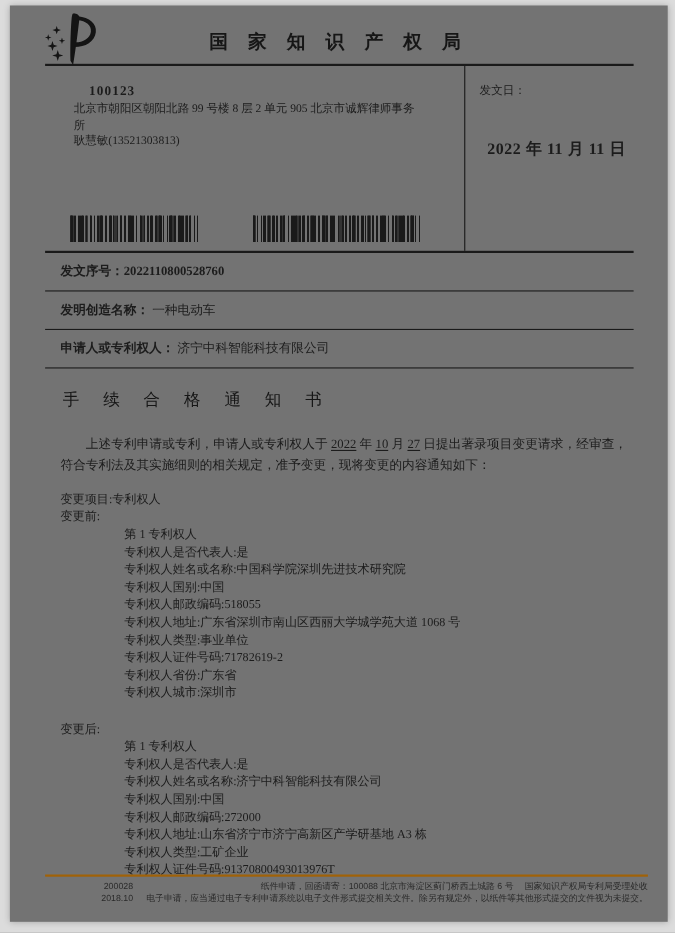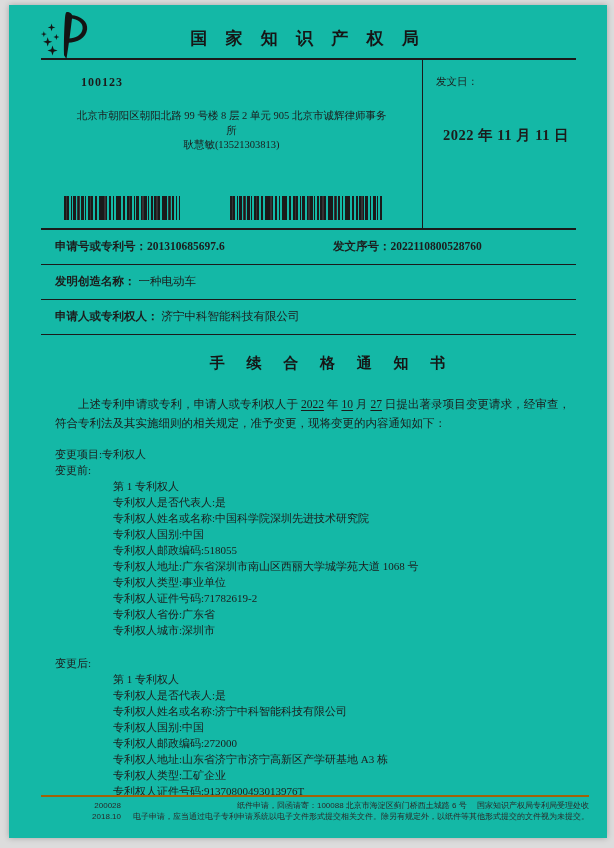--- a/index.html
+++ b/index.html
@@ -4,57 +4,57 @@
 <style>
   html,body{margin:0;padding:0;}
   body{
     width:614px;height:848px;position:relative;overflow:hidden;
     background:#dcdcdc;
     font-family:"Liberation Serif","DejaVu Serif",serif;
     color:#1c1c1c;
   }
   .page{
     position:absolute;left:9px;top:5px;right:7px;bottom:10px;
-    background:#14b8a6;
+    background:#737373;
     box-shadow:0 0 6px rgba(0,0,0,.25);
   }
   
   .header{height:53px;position:relative;}
   .logo{position:absolute;left:26px;top:7px;}
   .agency-title{
     position:absolute;left:0;right:0;top:22px;text-align:center;
     font-size:17px;font-weight:700;letter-spacing:7px;color:#161616;
   }
   .rule-top{border-top:2.5px solid #1a1a1a;margin:0 31px 0 32px;}
   
   .addr-box{display:flex;margin:0 31px 0 32px;border-bottom:2px solid #1a1a1a;height:168px;}
   .addr-left{width:382px;border-right:1.3px solid #1a1a1a;position:relative;box-sizing:border-box;}
   .postcode{margin:15px 0 0 40px;font-size:12px;font-weight:700;letter-spacing:1px;}
-  .addr-lines{text-align:center;margin-top:19px;font-size:10.5px;line-height:14.5px;padding:0 26px;}
+  .addr-lines{margin-top:3px;font-size:10.5px;line-height:14.5px;padding:0 26px;}
   .barcode-row{position:absolute;left:23px;bottom:8px;display:flex;gap:50px;}
   .barcode{
     height:24px;
     background:
       repeating-linear-gradient(90deg,#1a1a1a 0 1.5px,rgba(255,255,255,0) 1.5px 3.5px),
       repeating-linear-gradient(90deg,#1a1a1a 0 2px,rgba(255,255,255,0) 2px 9px),
       repeating-linear-gradient(90deg,#333 0 3px,rgba(255,255,255,0) 3px 13px);
   }
   .barcode.b1{width:116px;}
   .barcode.b2{width:152px;}
   .addr-right{flex:1;padding:15px 0 0 13px;box-sizing:border-box;}
   .issue-label{font-size:10.5px;}
   .issue-date{margin-top:37px;font-size:14.5px;font-weight:700;letter-spacing:.5px;white-space:nowrap;text-align:center;}
   
   .info-rows{margin:0 31px 0 32px;}
   .info-row{border-bottom:1.6px solid #1a1a1a;padding:9px 0 10px 14px;font-size:11.5px;display:flex;align-items:baseline;}
   .info-row .cell1{width:278px;}
   .lbl{font-weight:700;}
   .val-b{font-weight:700;}
   
-  .doc-title{text-align:center;margin-top:19px;font-size:15px;font-weight:700;letter-spacing:9px;color:#161616;padding-left:48px;}
+  .doc-title{text-align:left;margin-top:19px;font-size:15px;font-weight:400;letter-spacing:9px;color:#161616;padding-left:48px;}
   .para{
     margin:22px 31px 0 32px;padding-left:14px;padding-right:6px;
     font-size:11.5px;line-height:18.5px;text-indent:2em;text-align:justify;
   }
   .u{text-decoration:underline;text-underline-offset:2px;}
   .change-section{margin:14px 31px 0 32px;font-size:11px;line-height:16px;}
   .change-line{padding-left:14px;}
   .detail{padding-left:72px;}
   .after-label{margin-top:17px;}
   
@@ -103,21 +103,20 @@
       </div>
     </div>
     <div class="addr-right">
       <div class="issue-label">发文日：</div>
       <div class="issue-date">2022 年 11 月 11 日</div>
     </div>
   </div>
 
   <div class="info-rows">
     <div class="info-row">
-      <span class="cell1"><span class="lbl">申请号或专利号：</span><span class="val-b">201310685697.6</span></span>
       <span><span class="lbl">发文序号：</span><span class="val-b">2022110800528760</span></span>
     </div>
     <div class="info-row">
       <span class="lbl">发明创造名称：</span>&nbsp;<span>一种电动车</span>
     </div>
     <div class="info-row">
       <span class="lbl">申请人或专利权人：</span>&nbsp;<span>济宁中科智能科技有限公司</span>
     </div>
   </div>
 

